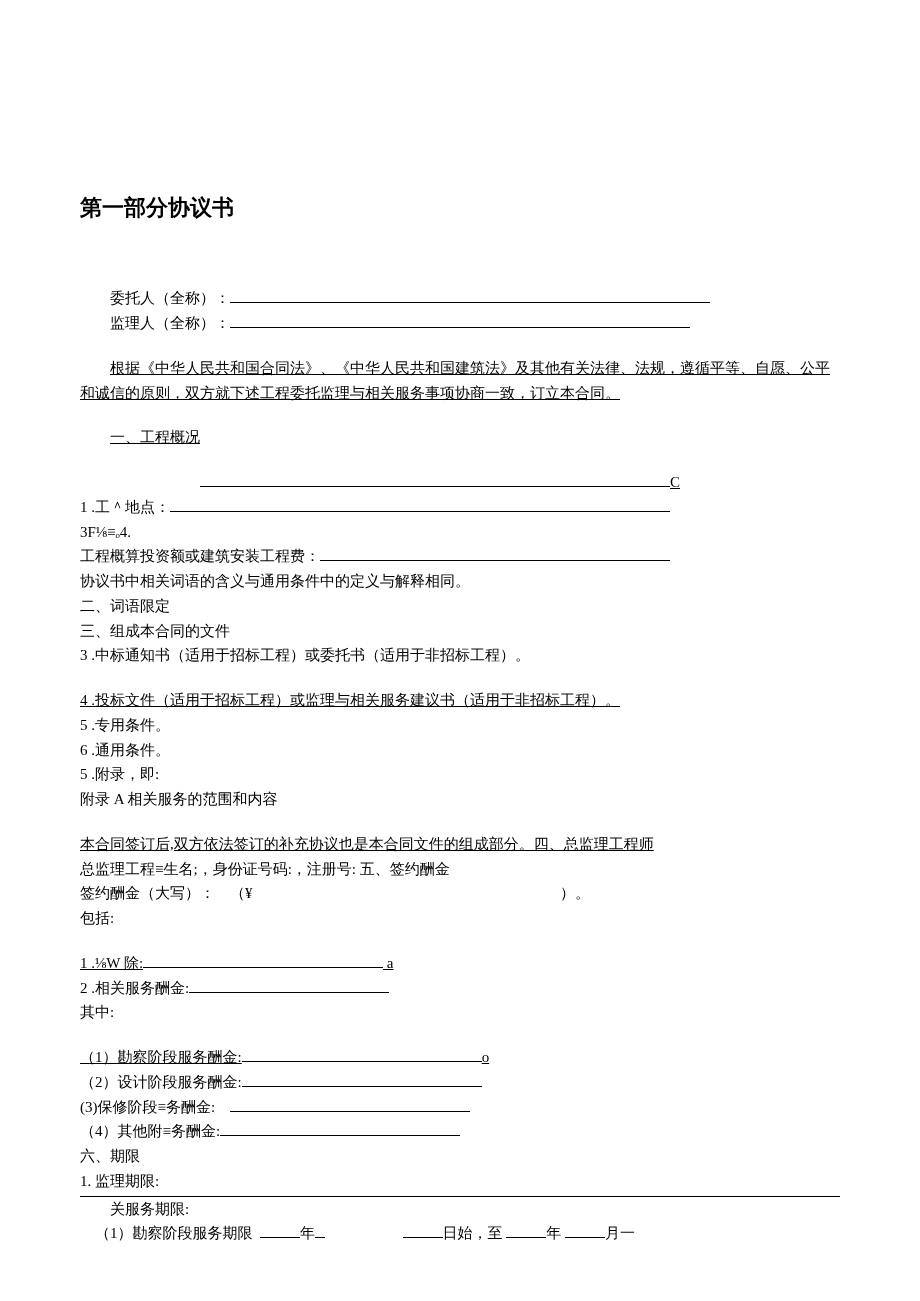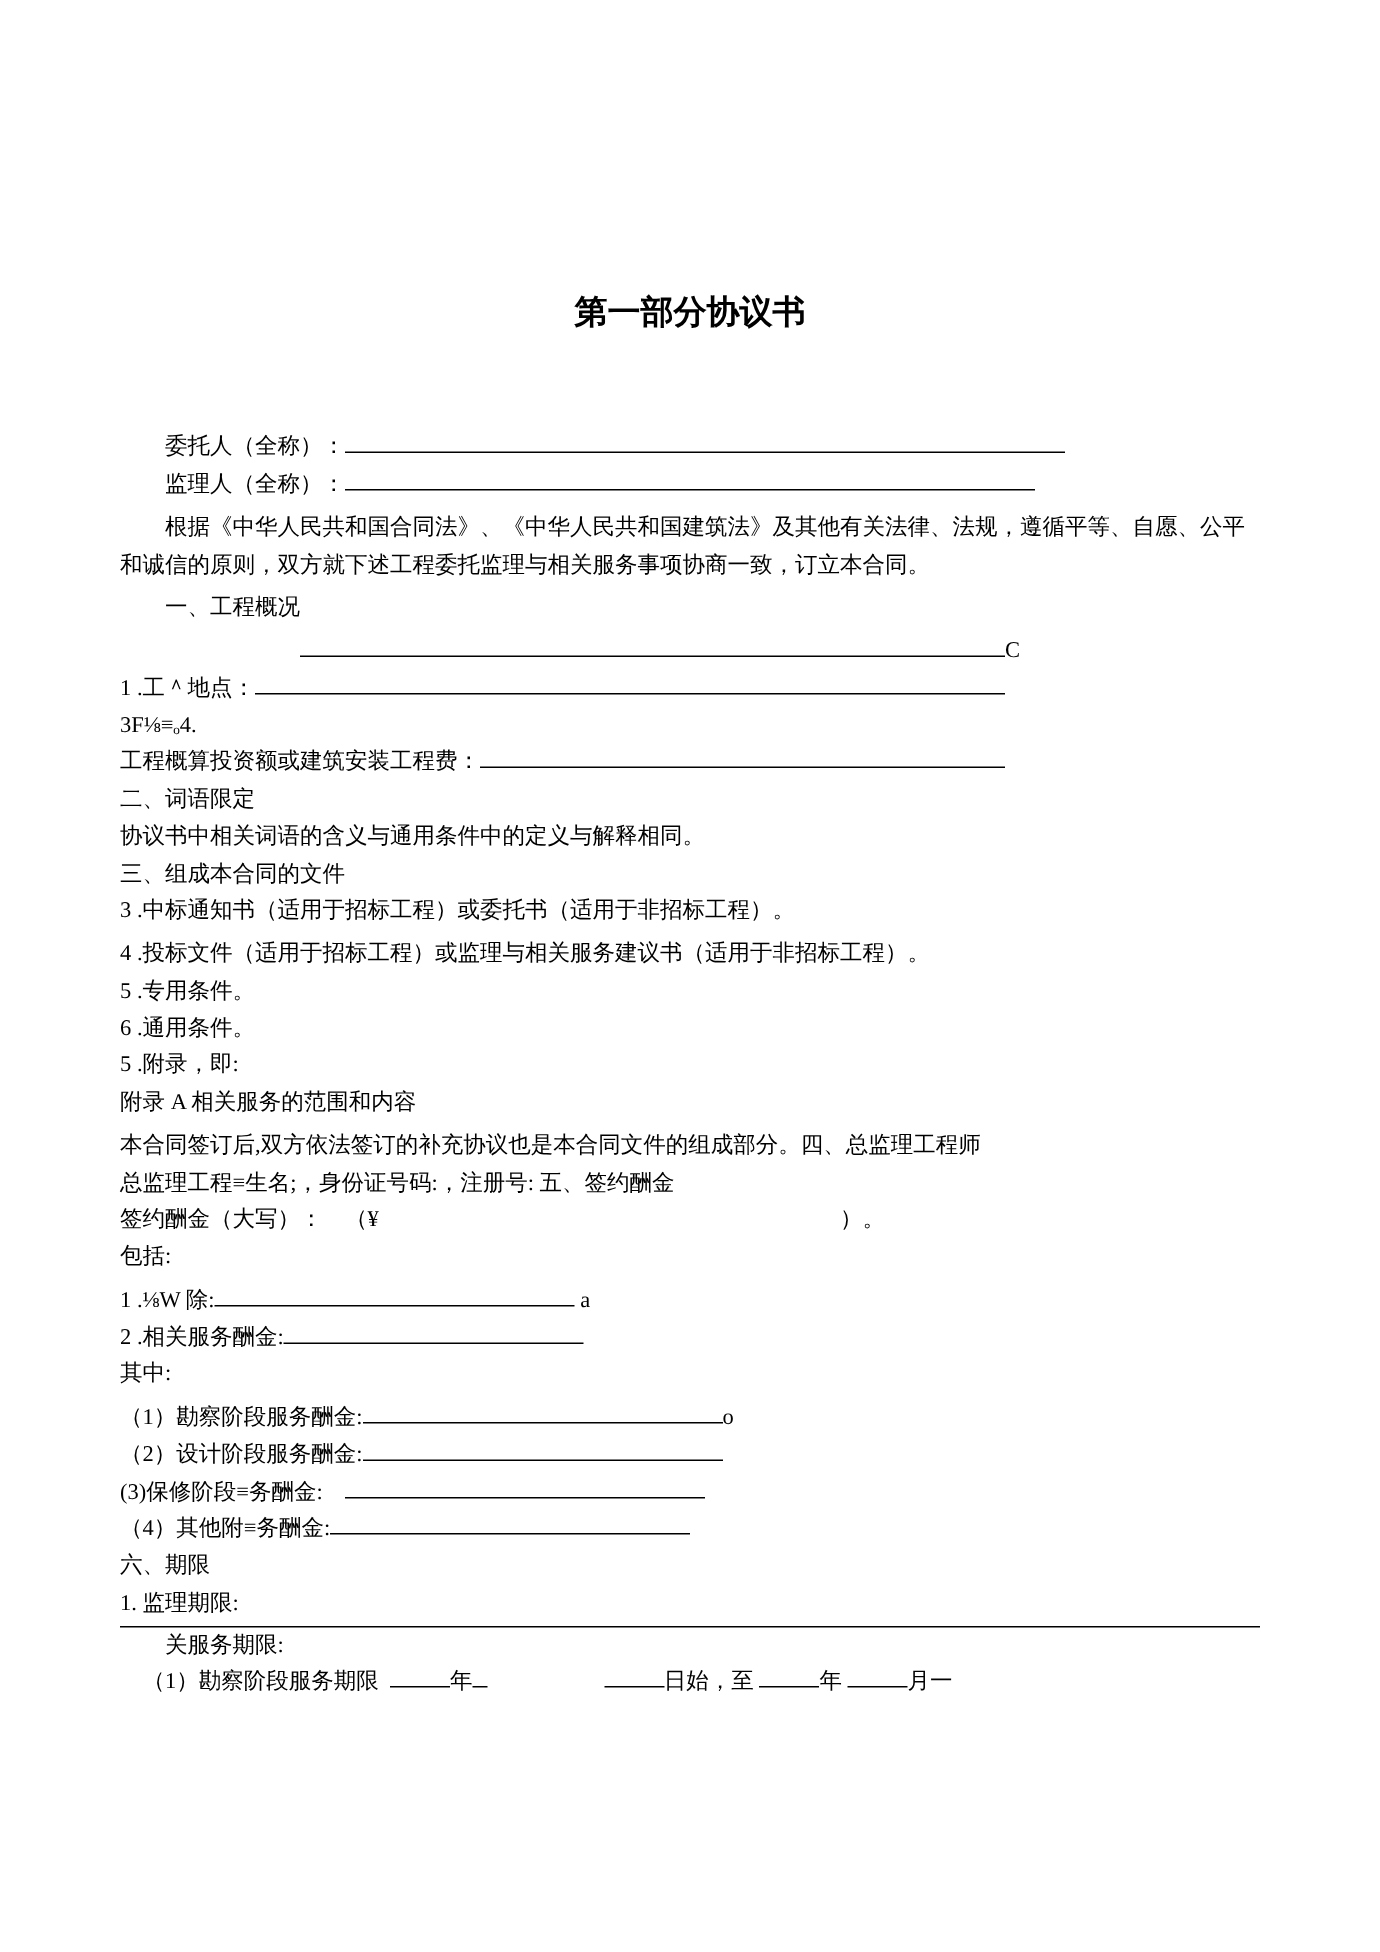--- a/index.html
+++ b/index.html
@@ -10,40 +10,40 @@
     font-size: 15px;
     color: #000;
     line-height: 1.65;
   }
   .page {
     width: 760px;
     margin: 0 auto;
     padding: 190px 80px 120px 80px;
   }
   .title {
-    text-align: center;
     font-family: "SimHei", "黑体", sans-serif;
     font-weight: bold;
     font-size: 22px;
     margin-bottom: 60px;
   }
   .indent {
     text-indent: 2em;
   }
   .line {
     display: inline-block;
     border-bottom: 1px solid #000;
     vertical-align: baseline;
     height: 1em;
   }
   .para {
     margin: 0;
   }
   .blk {
-    margin-top: 4px;
+    margin-top: 20px;
+    text-decoration: underline;
   }
   .trailing-c {
     display: inline;
   }
   .hr-full {
     border: none;
     border-top: 1px solid #000;
     margin: 2px 0 0 0;
   }
   .row {
@@ -75,22 +75,22 @@
   <p class="para row">
     <span>1 .工＾地点：</span><span class="line" style="width:500px"></span>
   </p>
 
   <p class="para">3F⅛≡ₒ4.</p>
 
   <p class="para row">
     <span>工程概算投资额或建筑安装工程费：</span><span class="line" style="width:350px"></span>
   </p>
 
+  <p class="para">协议书中相关词语的含义与通用条件中的定义与解释相同。</p>
   <p class="para">二、词语限定</p>
-  <p class="para">协议书中相关词语的含义与通用条件中的定义与解释相同。</p>
 
   <p class="para">三、组成本合同的文件</p>
   <p class="para">3 .中标通知书（适用于招标工程）或委托书（适用于非招标工程）。</p>
   <p class="para blk">4 .投标文件（适用于招标工程）或监理与相关服务建议书（适用于非招标工程）。</p>
   <p class="para">5 .专用条件。</p>
   <p class="para">6 .通用条件。</p>
   <p class="para">5 .附录，即:</p>
   <p class="para">附录 A 相关服务的范围和内容</p>
 
   <p class="para blk">本合同签订后,双方依法签订的补充协议也是本合同文件的组成部分。四、总监理工程师</p>

